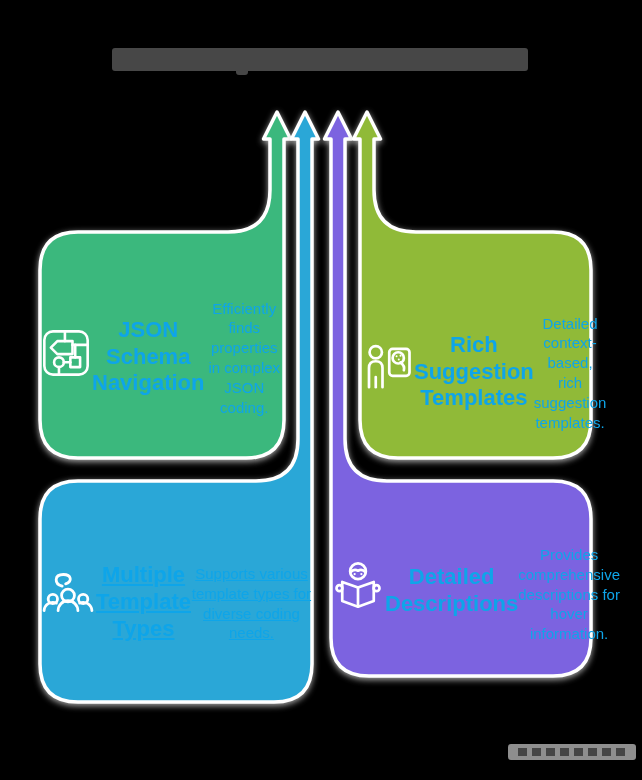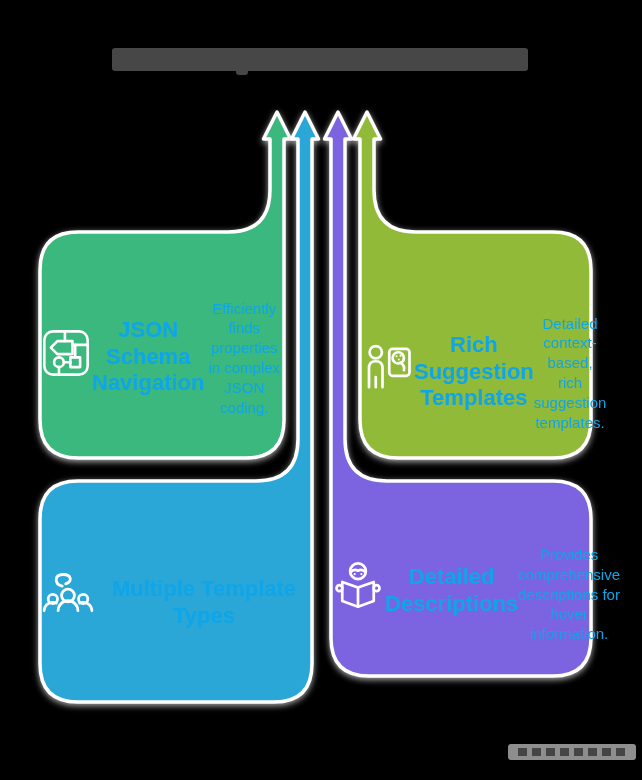--- a/index.html
+++ b/index.html
@@ -12,21 +12,21 @@
              background:#474747;border-radius:0 0 3px 3px;}
   svg.connectors{position:absolute;left:0;top:0;}
   path.assembly{stroke:#ffffff;stroke-width:3.5;stroke-linejoin:round;filter:url(#halo);}
   .card{position:absolute;display:flex;flex-direction:row;align-items:center;
         text-align:center;color:#0ea5e9;box-sizing:border-box;}
   .card .icon{flex:0 0 auto;}
   .card .heading{font-weight:bold;font-size:22px;line-height:1.22;margin-top:8px;}
   .card .desc{font-size:15px;line-height:1.32;margin-top:10px;}
   .card-green {left:40px; top:232px;width:244px;height:226px;padding-top:16px;}
   .card-olive {left:360px;top:247px;width:231px;height:226px;padding-top:16px;}
-  .card-blue  {left:40px; top:481px;width:272px;height:221px;padding-top:14px;}
+  .card-blue  {left:40px; top:481px;width:272px;height:221px;padding-top:14px;text-decoration:underline;}
   .card-purple{left:331px;top:481px;width:260px;height:195px;padding-top:16px;}
   .card-green  .heading{max-width:195px;}
   .card-olive  .heading{max-width:215px;}
   .card-blue   .heading{max-width:235px;}
   .card-purple .heading{max-width:260px;}
   .card-green  .desc{max-width:198px;}
   .card-olive  .desc{max-width:202px;}
   .card-blue   .desc{max-width:212px;}
   .card-purple .desc{max-width:198px;margin-top:16px;}
   
@@ -98,20 +98,21 @@
     <svg class="icon" width="56" height="56" viewBox="0 0 48 48" fill="none" stroke="#ffffff" stroke-width="2.4" stroke-linecap="round" stroke-linejoin="round">
       <path d="M19,13 C12,11 12,3 20,3 C27,3 28,9 22,11"></path>
       <circle cx="24" cy="21" r="5.5"></circle>
       <circle cx="11" cy="24" r="4"></circle>
       <circle cx="37" cy="24" r="4"></circle>
       <path d="M15.5,34 A8.5,8.5 0 0 1 32.5,34"></path>
       <path d="M3.5,34 A7.5,7.5 0 0 1 14,27.5"></path>
       <path d="M34,27.5 A7.5,7.5 0 0 1 44.5,34"></path>
     </svg>
     <div class="heading">Multiple Template Types</div>
+    <div class="desc">Supports various template types for diverse coding needs.</div>
   </div>
 
   <div class="card card-purple">
     <svg class="icon" width="54" height="54" viewBox="0 0 48 48" fill="none" stroke="#ffffff" stroke-width="2.4" stroke-linecap="round" stroke-linejoin="round">
       <circle cx="24" cy="10" r="7"></circle>
       <path d="M17.2,11 Q20.2,7.5 24,9.5 Q27.8,7.5 30.8,11"></path>
       <circle cx="21" cy="12.5" r="1" fill="#ffffff" stroke="none"></circle>
       <circle cx="27" cy="12.5" r="1" fill="#ffffff" stroke="none"></circle>
       <path d="M10,19.5 L24,24.5 L38,19.5 L38,36.5 L24,41.5 L10,36.5 Z"></path>
       <path d="M24,24.5 L24,41.5"></path>

